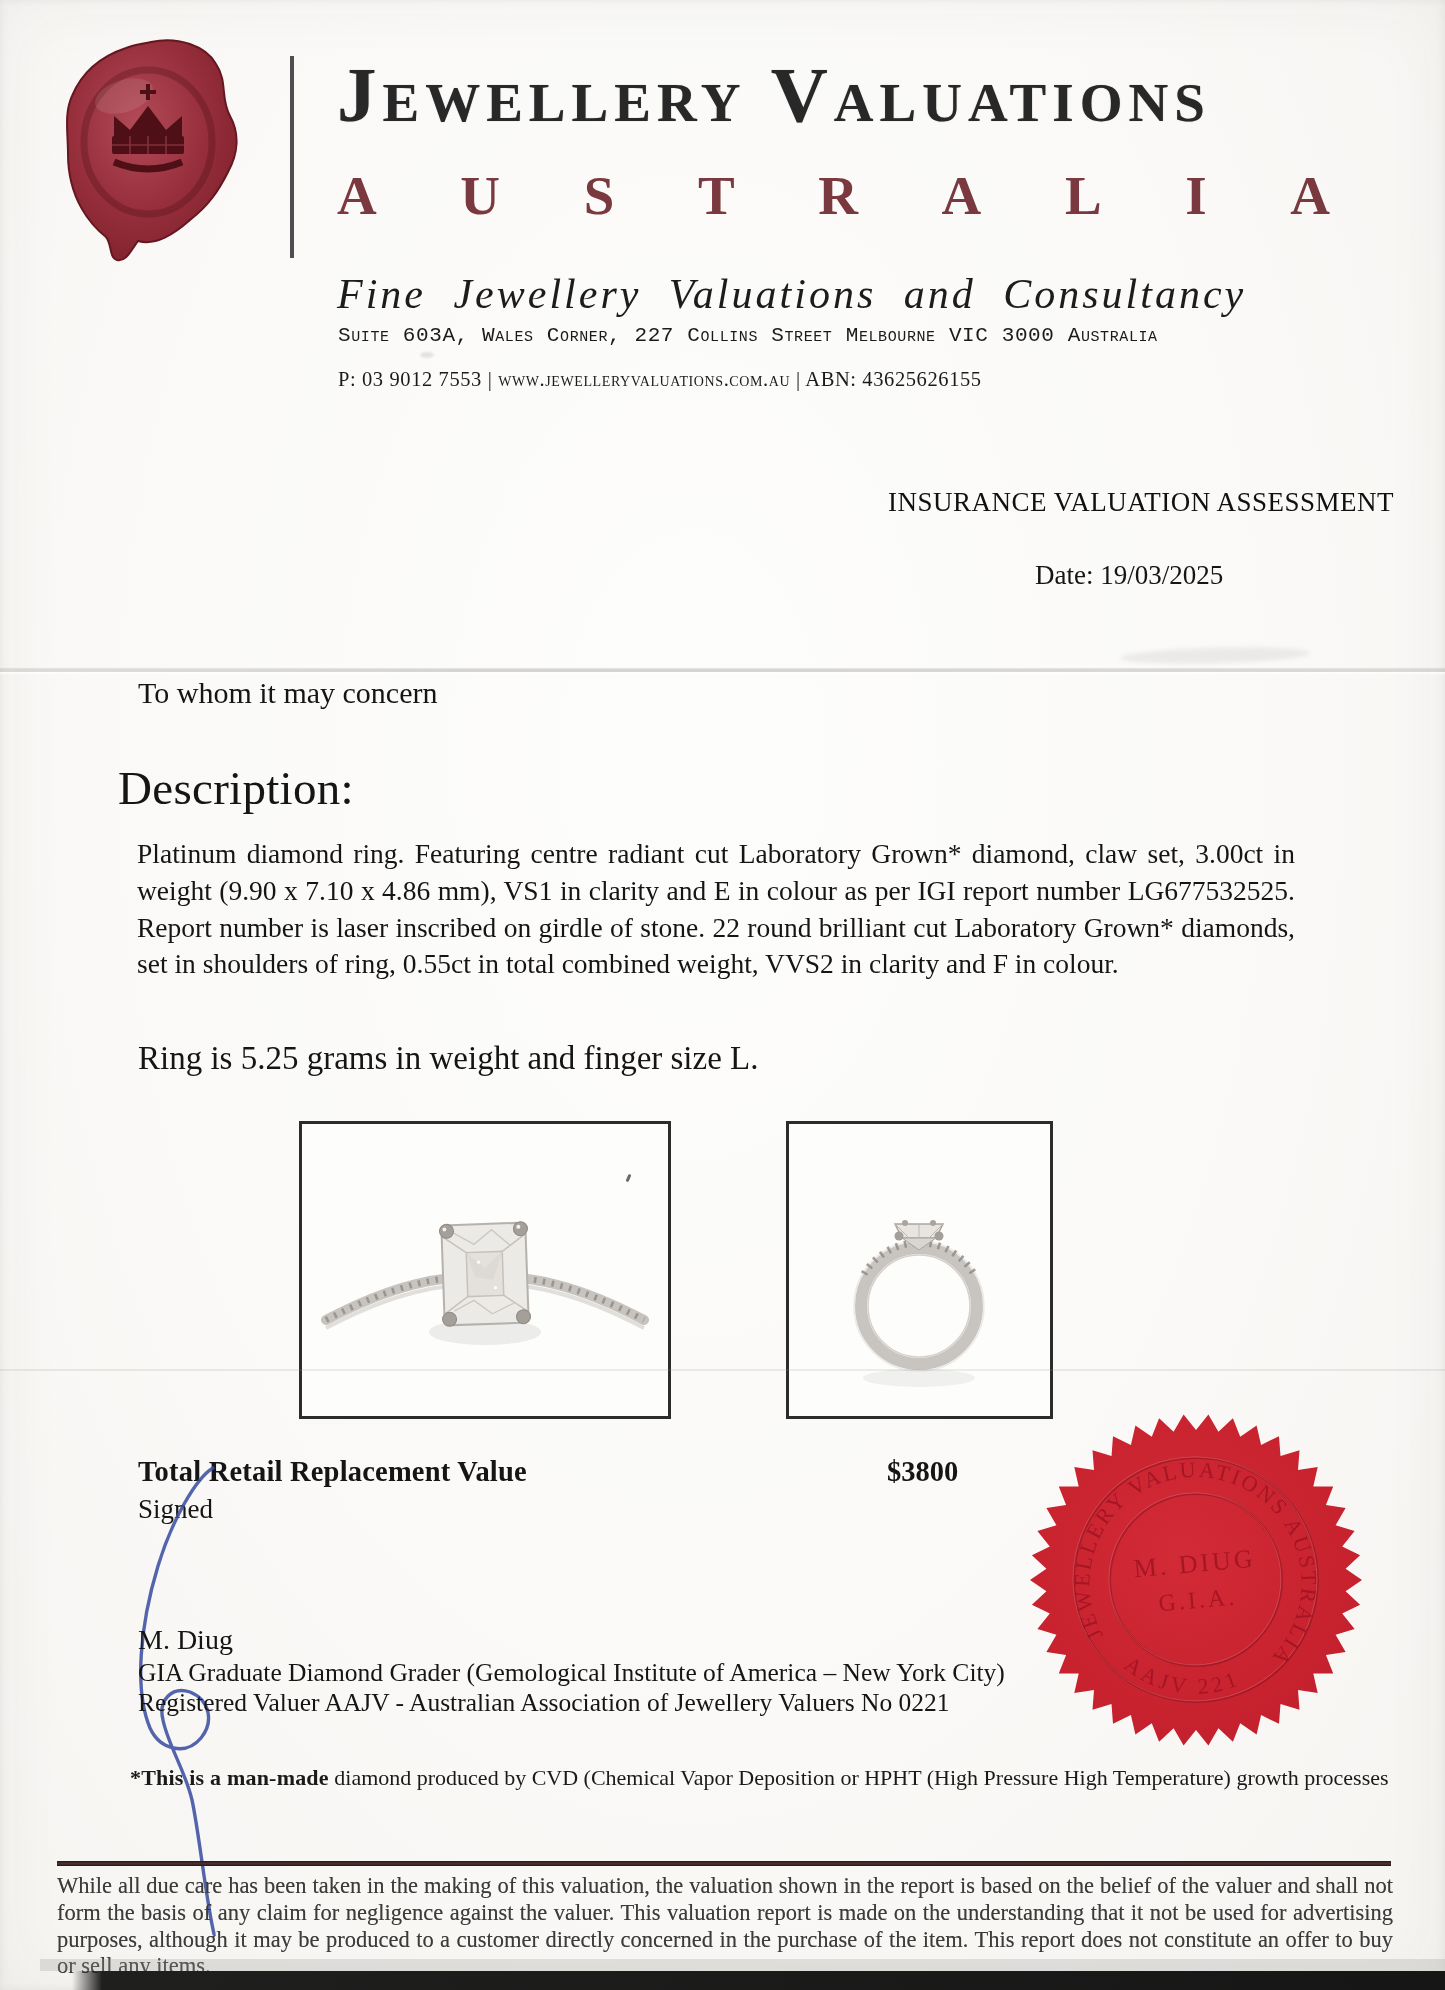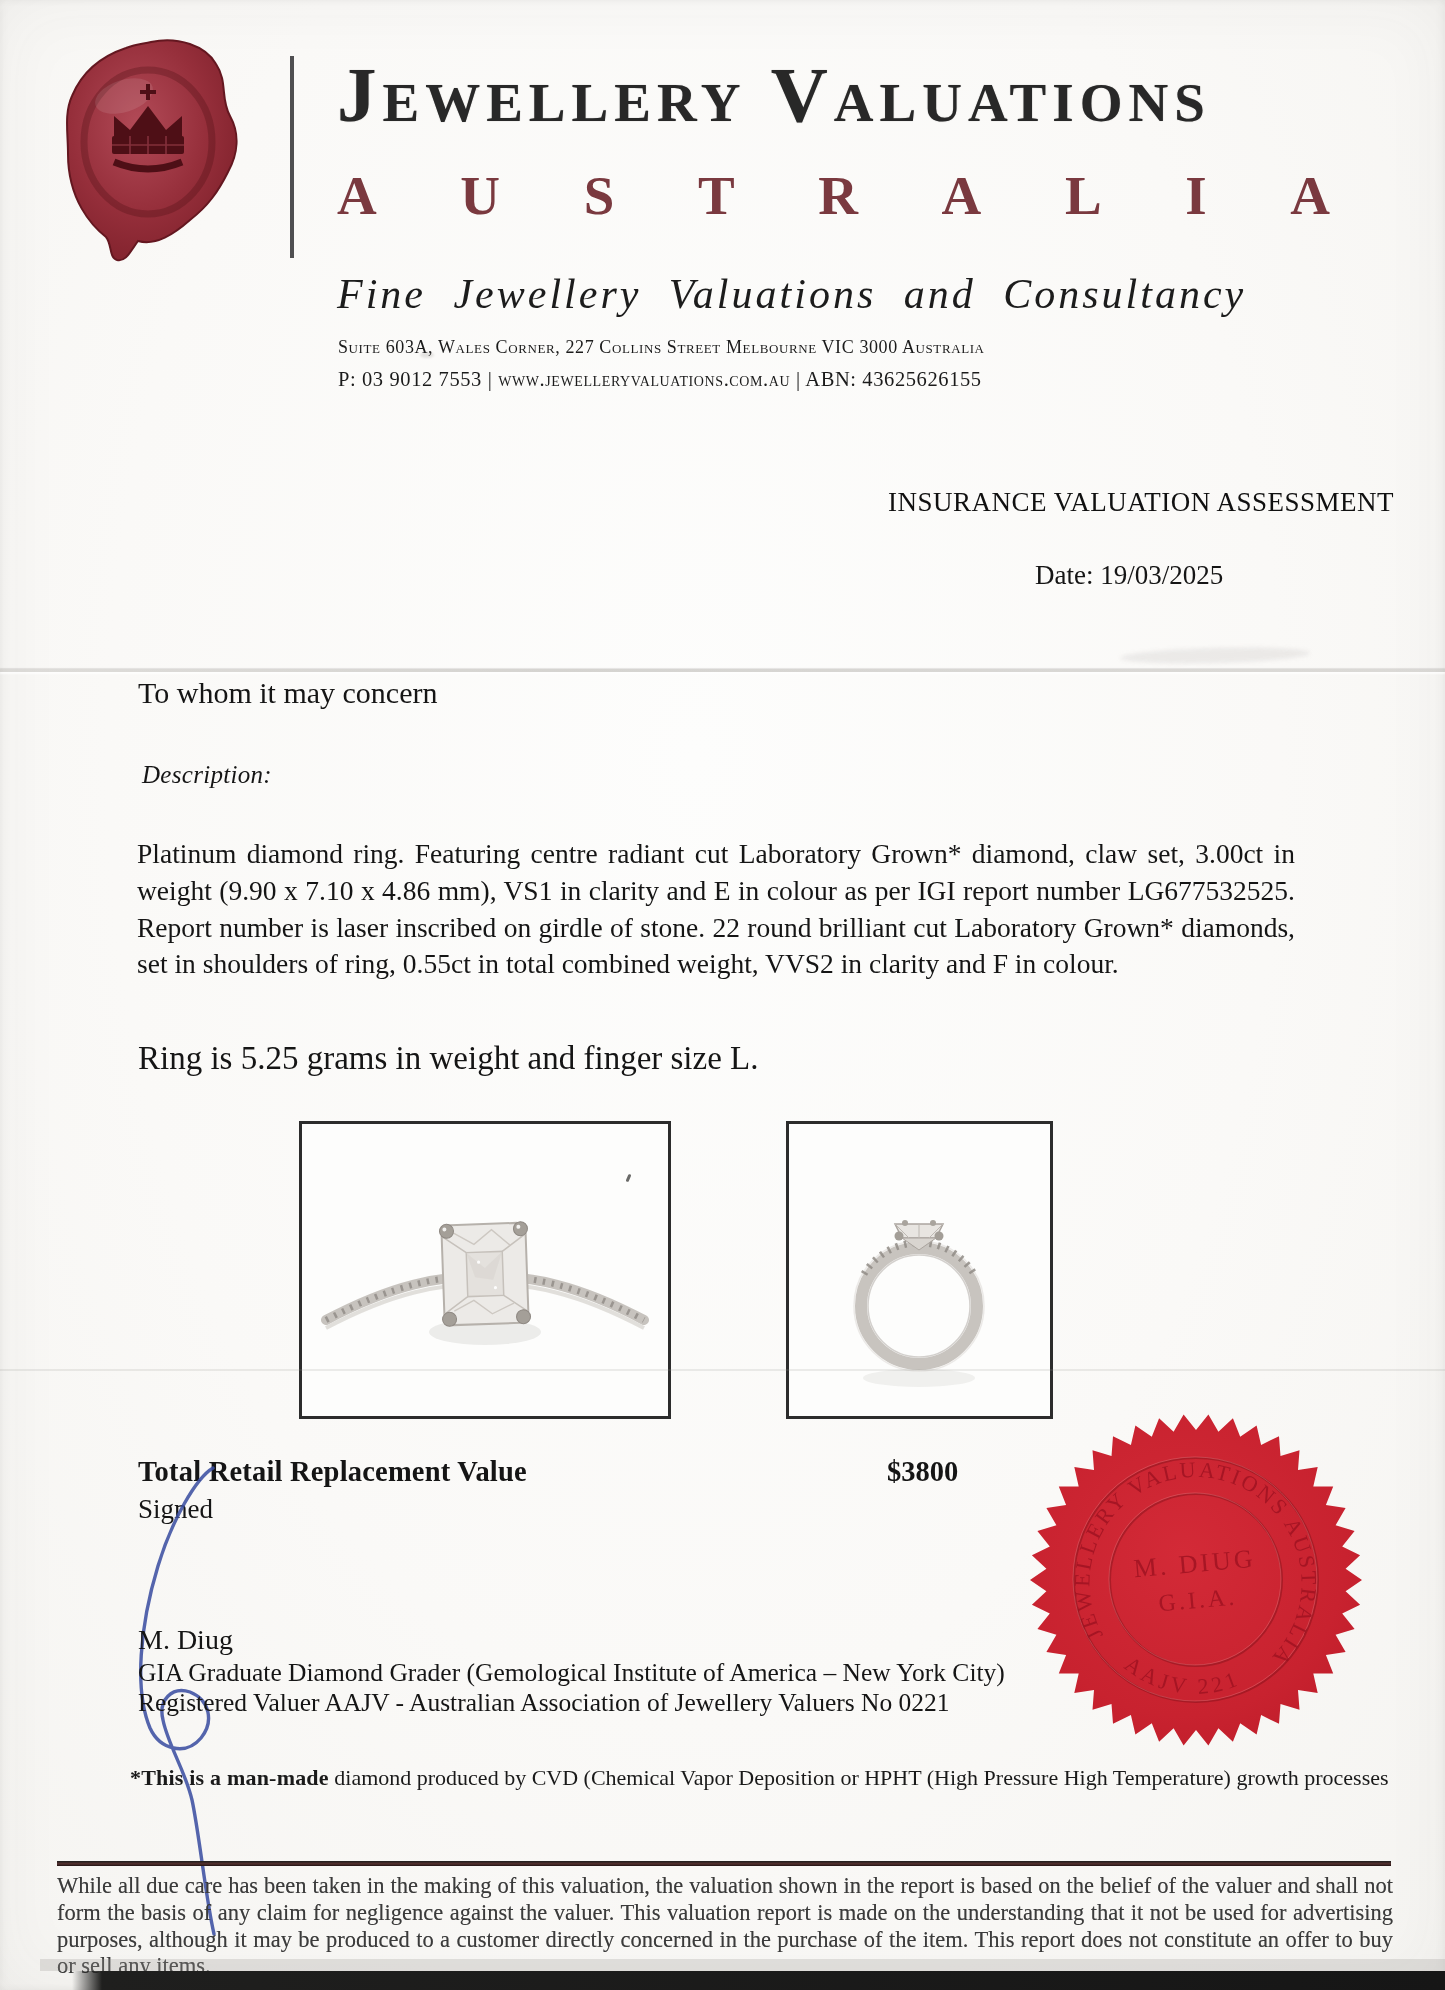--- a/index.html
+++ b/index.html
@@ -22,33 +22,33 @@
   }
   .brand2{
     left:337px;top:168px;width:993px;display:flex;justify-content:space-between;
     font-size:55px;font-weight:600;color:#7a393f;line-height:1;
   }
   .tagline{
     left:337px;top:270px;width:1010px;font-style:italic;font-size:42px;
     letter-spacing:3px;word-spacing:14px;color:#1c1c1c;white-space:nowrap;
   }
   .addr{
-    left:338px;top:337px;font-variant:small-caps;font-size:18px;
-    letter-spacing:.6px;color:#1b1b1b;white-space:nowrap;
+    left:338px;top:324px;font-variant:small-caps;font-size:21px;
+    letter-spacing:.6px;color:#1b1b1b;white-space:nowrap;font-family:Liberation Mono, monospace;
   }
   .contact{
     left:338px;top:368px;font-variant:small-caps;font-size:20.5px;
     letter-spacing:.6px;color:#1b1b1b;white-space:nowrap;
   }
   
   .doc-title{left:0;top:487px;width:1394px;text-align:right;font-size:27px;letter-spacing:.5px;color:#101010;}
   .doc-date{left:1035px;top:560px;font-size:27px;}
   .certify{left:138px;top:624px;font-size:27.5px;}
   .addressee{left:138px;top:676px;font-size:30px;}
-  .desc-h{left:142px;top:761px;font-size:25px;letter-spacing:.3px;font-style:italic;}
+  .desc-h{left:118px;top:761px;font-size:47px;letter-spacing:.3px;}
   .desc-p{
     left:137px;top:836px;width:1158px;font-size:27.5px;line-height:36.8px;
     text-align:justify;text-justify:inter-word;
   }
   .weight-line{left:138px;top:1040px;font-size:33px;}
   
   .photo{background:#fdfdfc;border:3px solid #2c2c2c;}
   .photo-left{left:299px;top:1121px;width:366px;height:292px;}
   .photo-right{left:786px;top:1121px;width:261px;height:292px;}
   

